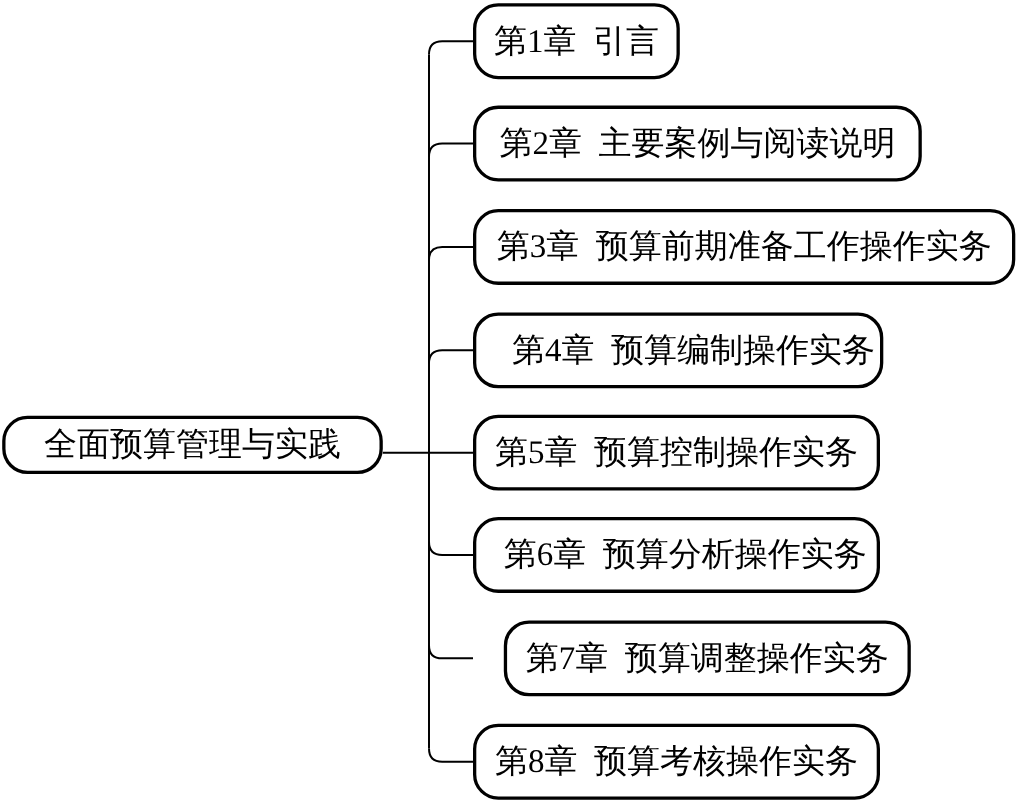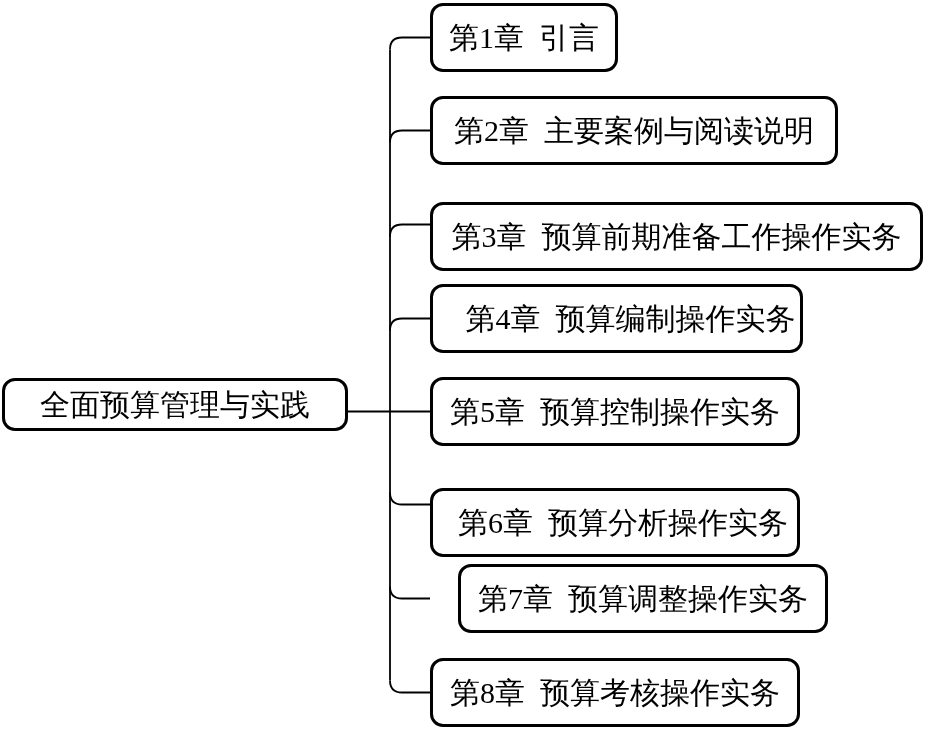--- a/index.html
+++ b/index.html
@@ -9,33 +9,33 @@
     background:#fff;
     font-family:"Liberation Serif","DejaVu Serif",serif;
     overflow:hidden;
   }
   #connectors{position:absolute;left:0;top:0;width:928px;height:733px;}
   .node{
     position:absolute;
     box-sizing:border-box;
     background:#fff;
     border:3.5px solid #000;
-    border-radius:13px;
+    border-radius:23px;
     display:flex;align-items:center;justify-content:center;
     font-size:30px;color:#000;
     white-space:pre;
     line-height:1;
   }
   .root{left:2px;top:378px;width:346px;height:53px;}
   .n1{left:430px;top:3px;width:188px;height:69px;}
   .n2{left:430px;top:96px;width:408px;height:69px;}
-  .n3{left:430px;top:190px;width:493px;height:69px;margin-top:12px;}
+  .n3{left:430px;top:190px;width:493px;height:69px;}
   .n4{left:430px;top:284px;width:373px;height:69px;padding-left:28px;}
   .n5{left:430px;top:377px;width:370px;height:69px;}
-  .n6{left:430px;top:488px;width:370px;height:69px;padding-left:16px;}
+  .n6{left:430px;top:470px;width:370px;height:69px;padding-left:16px;}
   .n7{left:430px;top:564px;width:370px;height:69px;margin-left:28px;}
   .n8{left:430px;top:658px;width:370px;height:69px;text-align:right;}
   .stroke{fill:none;stroke:#000;stroke-width:1.8px;}
 </style>
 </head>
 <body>
 
 <div id="canvas">
 
   <svg id="connectors" viewBox="0 0 928 733" xmlns="http://www.w3.org/2000/svg">

